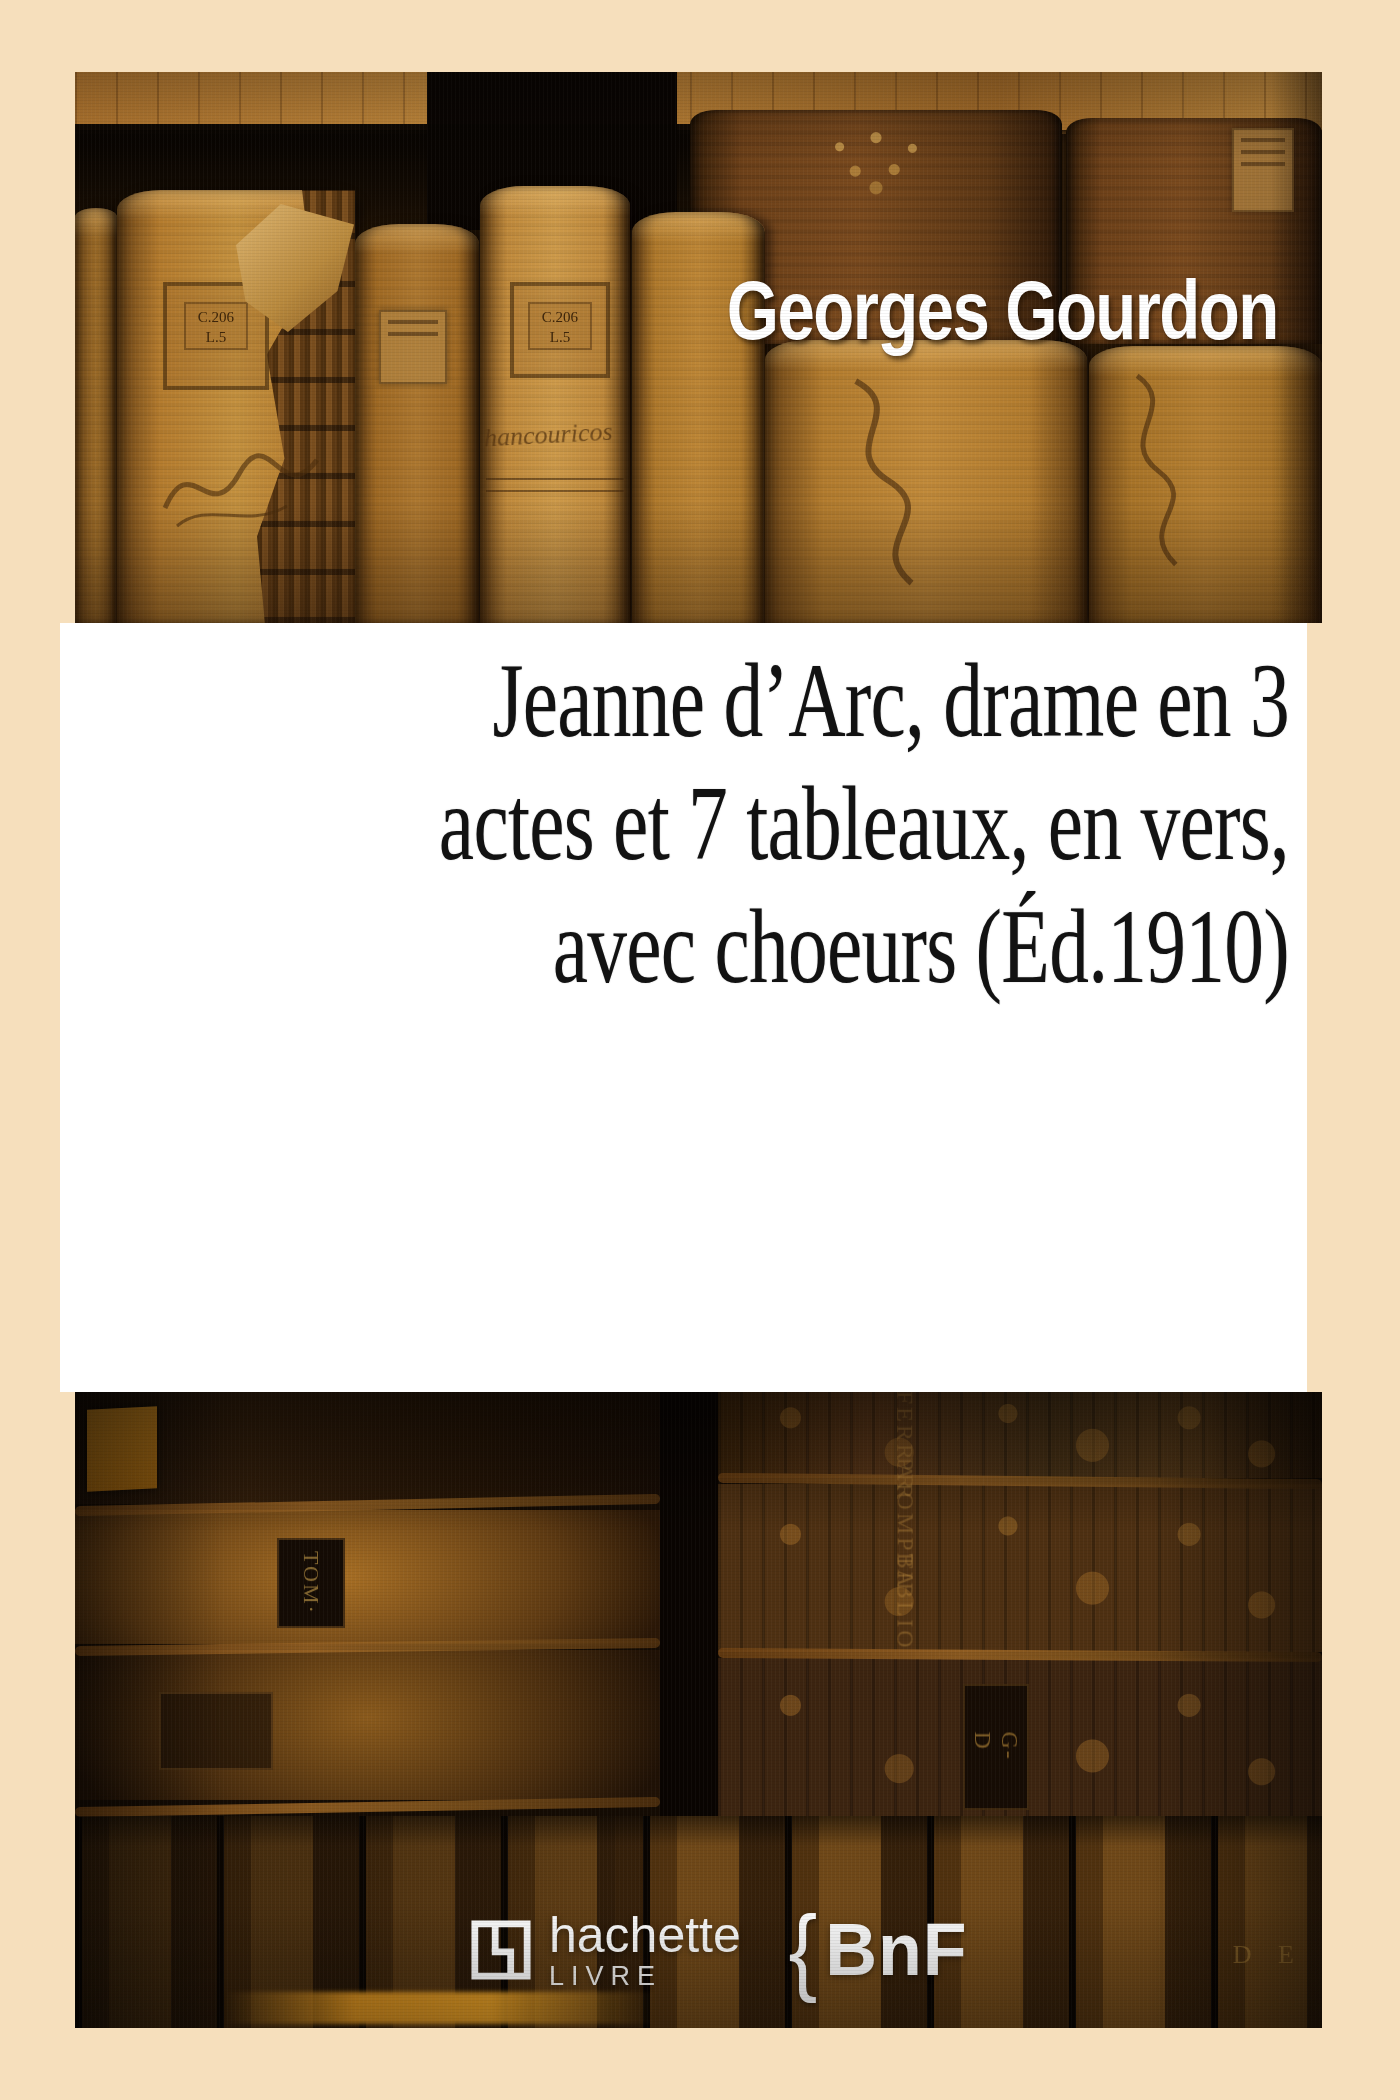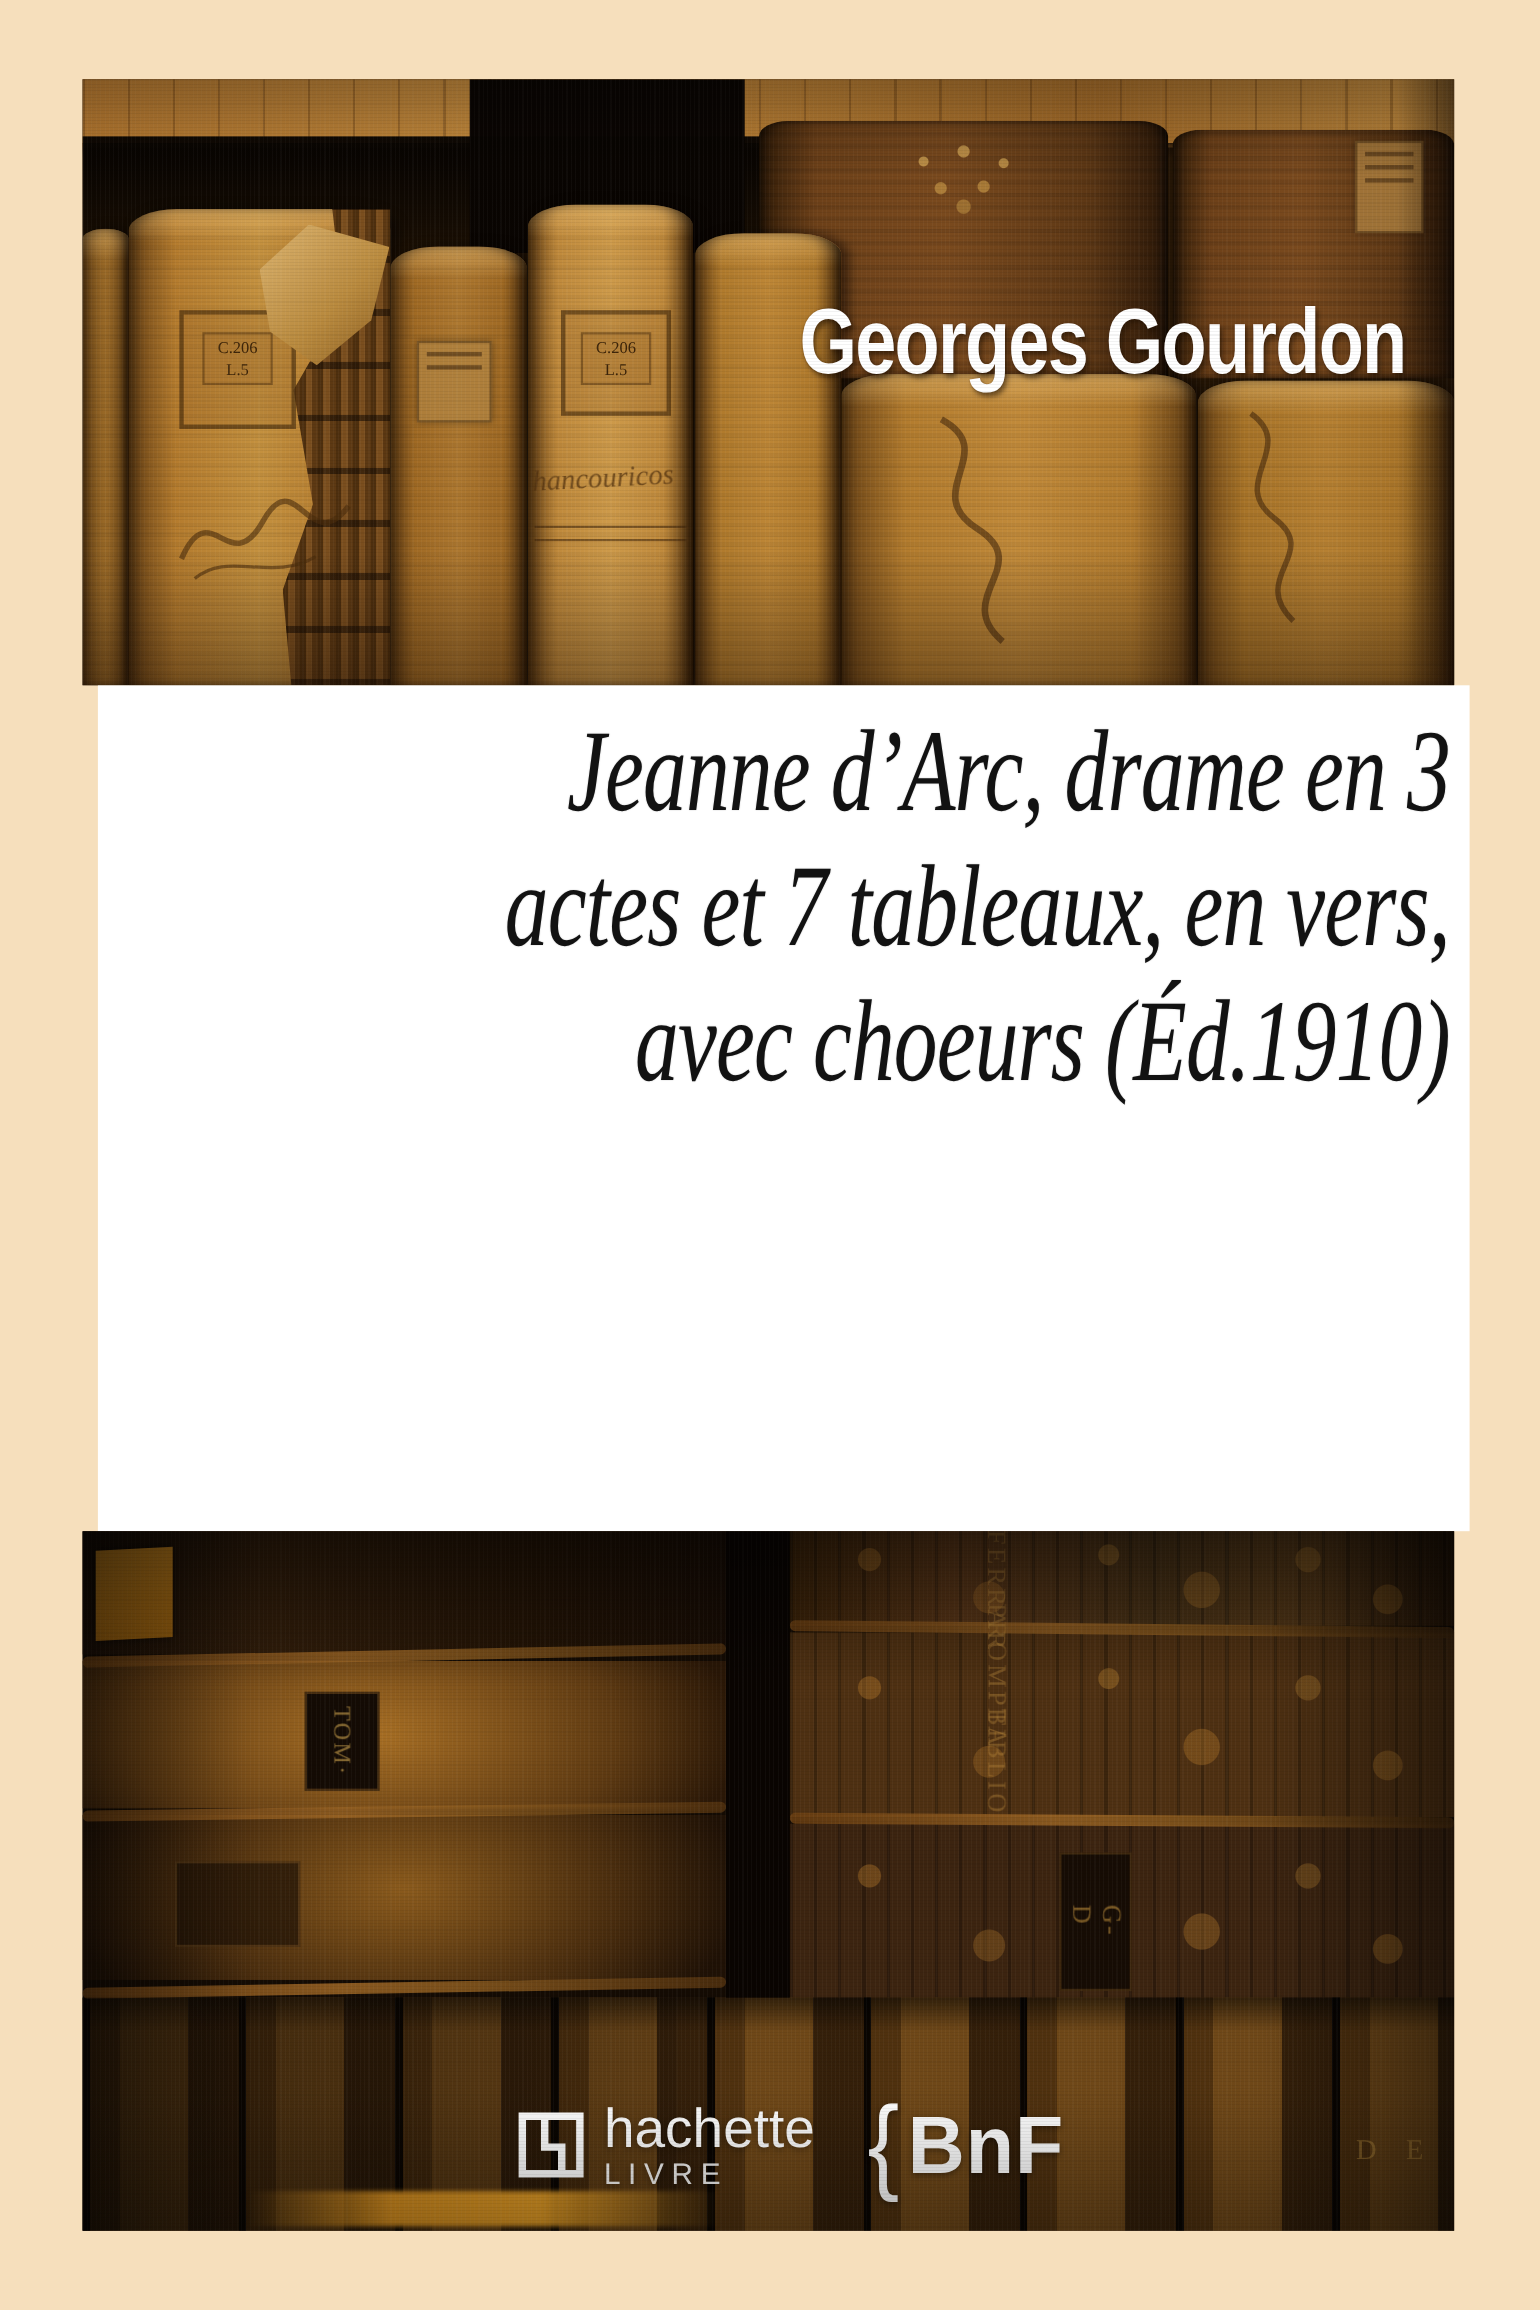--- a/index.html
+++ b/index.html
@@ -80,21 +80,21 @@
   .rule2{position:absolute;z-index:6;height:2px;background:rgba(60,34,10,.55);}
   .squiggle{position:absolute;z-index:6;opacity:.6;}
   .right-edge-shade{position:absolute;right:0;top:0;width:52px;height:100%;z-index:8;
     background:linear-gradient(90deg, rgba(20,10,2,0), rgba(20,10,2,.55));}
   
   .author{position:absolute;right:44px;top:196px;z-index:20;color:#ffffff;
     font-size:84px;font-weight:700;line-height:1;letter-spacing:-2px;
     transform:scaleX(.8);transform-origin:100% 50%;
     text-shadow:3px 4px 5px rgba(30,15,0,.55), 0 0 2px rgba(60,30,5,.4);}
   
-  .white-band{position:absolute;left:89px;top:623px;width:1247px;height:769px;background:#ffffff;font-style:italic;}
+  .white-band{position:absolute;left:60px;top:623px;width:1247px;height:769px;background:#ffffff;}
   .title{position:absolute;top:16px;left:0;width:100%;box-sizing:border-box;padding-right:24px;
     text-align:right;color:#121212;font-family:"Liberation Serif",serif;
     font-size:106px;line-height:123px;letter-spacing:-1px;
     transform:scaleX(.75);transform-origin:100% 0;
     text-shadow:0 0 1.5px rgba(0,0,0,.3);}
   
   .row{position:absolute;z-index:4;}
   .sep{position:absolute;z-index:5;height:10px;border-radius:5px;opacity:.85;
     background:linear-gradient(90deg,#6b3f12,#9c6524 40%,#8a5a1e 60%,#50300e);}
   .l-row1{left:0;top:0;width:585px;height:112px;

